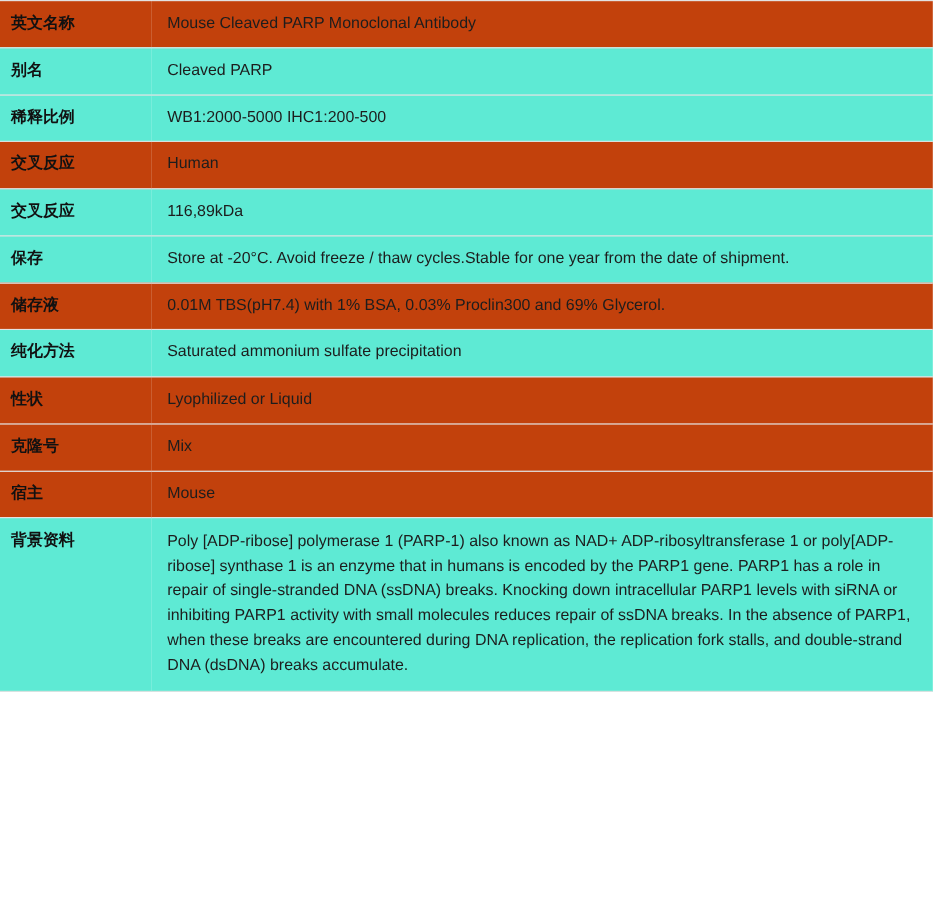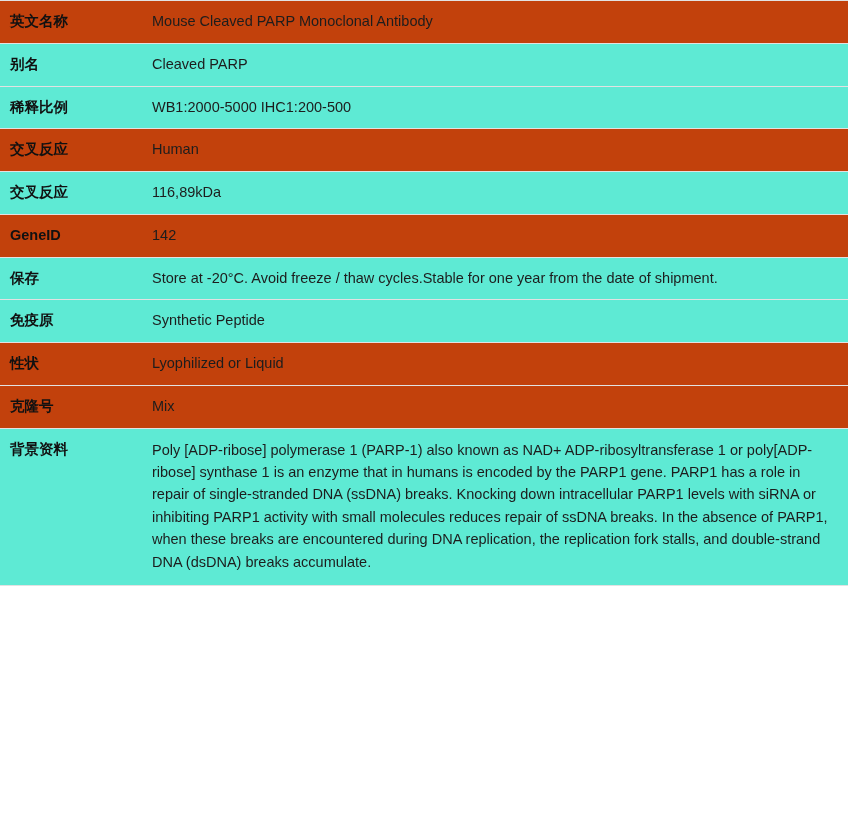--- a/index.html
+++ b/index.html
@@ -72,39 +72,43 @@
       <td class="value">WB1:2000-5000 IHC1:200-500</td>
     </tr>
     <tr class="alt">
       <td class="label">交叉反应</td>
       <td class="value">Human</td>
     </tr>
     <tr class="plain">
       <td class="label">交叉反应</td>
       <td class="value">116,89kDa</td>
     </tr>
-    <tr class="alt">
-      <td class="label">GeneID</td>
-      <td class="value">142</td>
-    </tr>
     <tr class="plain">
       <td class="label">保存</td>
       <td class="value">Store at -20°C. Avoid freeze / thaw cycles.Stable for one year from the date of shipment.</td>
     </tr>
+    <tr class="alt">
+      <td class="label">储存液</td>
+      <td class="value">0.01M TBS(pH7.4) with 1% BSA, 0.03% Proclin300 and 69% Glycerol.</td>
+    </tr>
     <tr class="plain">
-      <td class="label">免疫原</td>
-      <td class="value">Synthetic Peptide</td>
+      <td class="label">纯化方法</td>
+      <td class="value">Saturated ammonium sulfate precipitation</td>
     </tr>
     <tr class="alt">
       <td class="label">性状</td>
       <td class="value">Lyophilized or Liquid</td>
     </tr>
     <tr class="alt">
       <td class="label">克隆号</td>
       <td class="value">Mix</td>
+    </tr>
+    <tr class="alt">
+      <td class="label">宿主</td>
+      <td class="value">Mouse</td>
     </tr>
     <tr class="plain bg-row">
       <td class="label">背景资料</td>
       <td class="value">
         <span class="bg-text">Poly [ADP-ribose] polymerase 1 (PARP-1) also known as NAD+ ADP-ribosyltransferase 1 or poly[ADP-ribose] synthase 1 is an enzyme that in humans is encoded by the PARP1 gene. PARP1 has a role in repair of single-stranded DNA (ssDNA) breaks. Knocking down intracellular PARP1 levels with siRNA or inhibiting PARP1 activity with small molecules reduces repair of ssDNA breaks. In the absence of PARP1, when these breaks are encountered during DNA replication, the replication fork stalls, and double-strand DNA (dsDNA) breaks accumulate.</span>
       </td>
     </tr>
   </tbody>
 </table>
 

